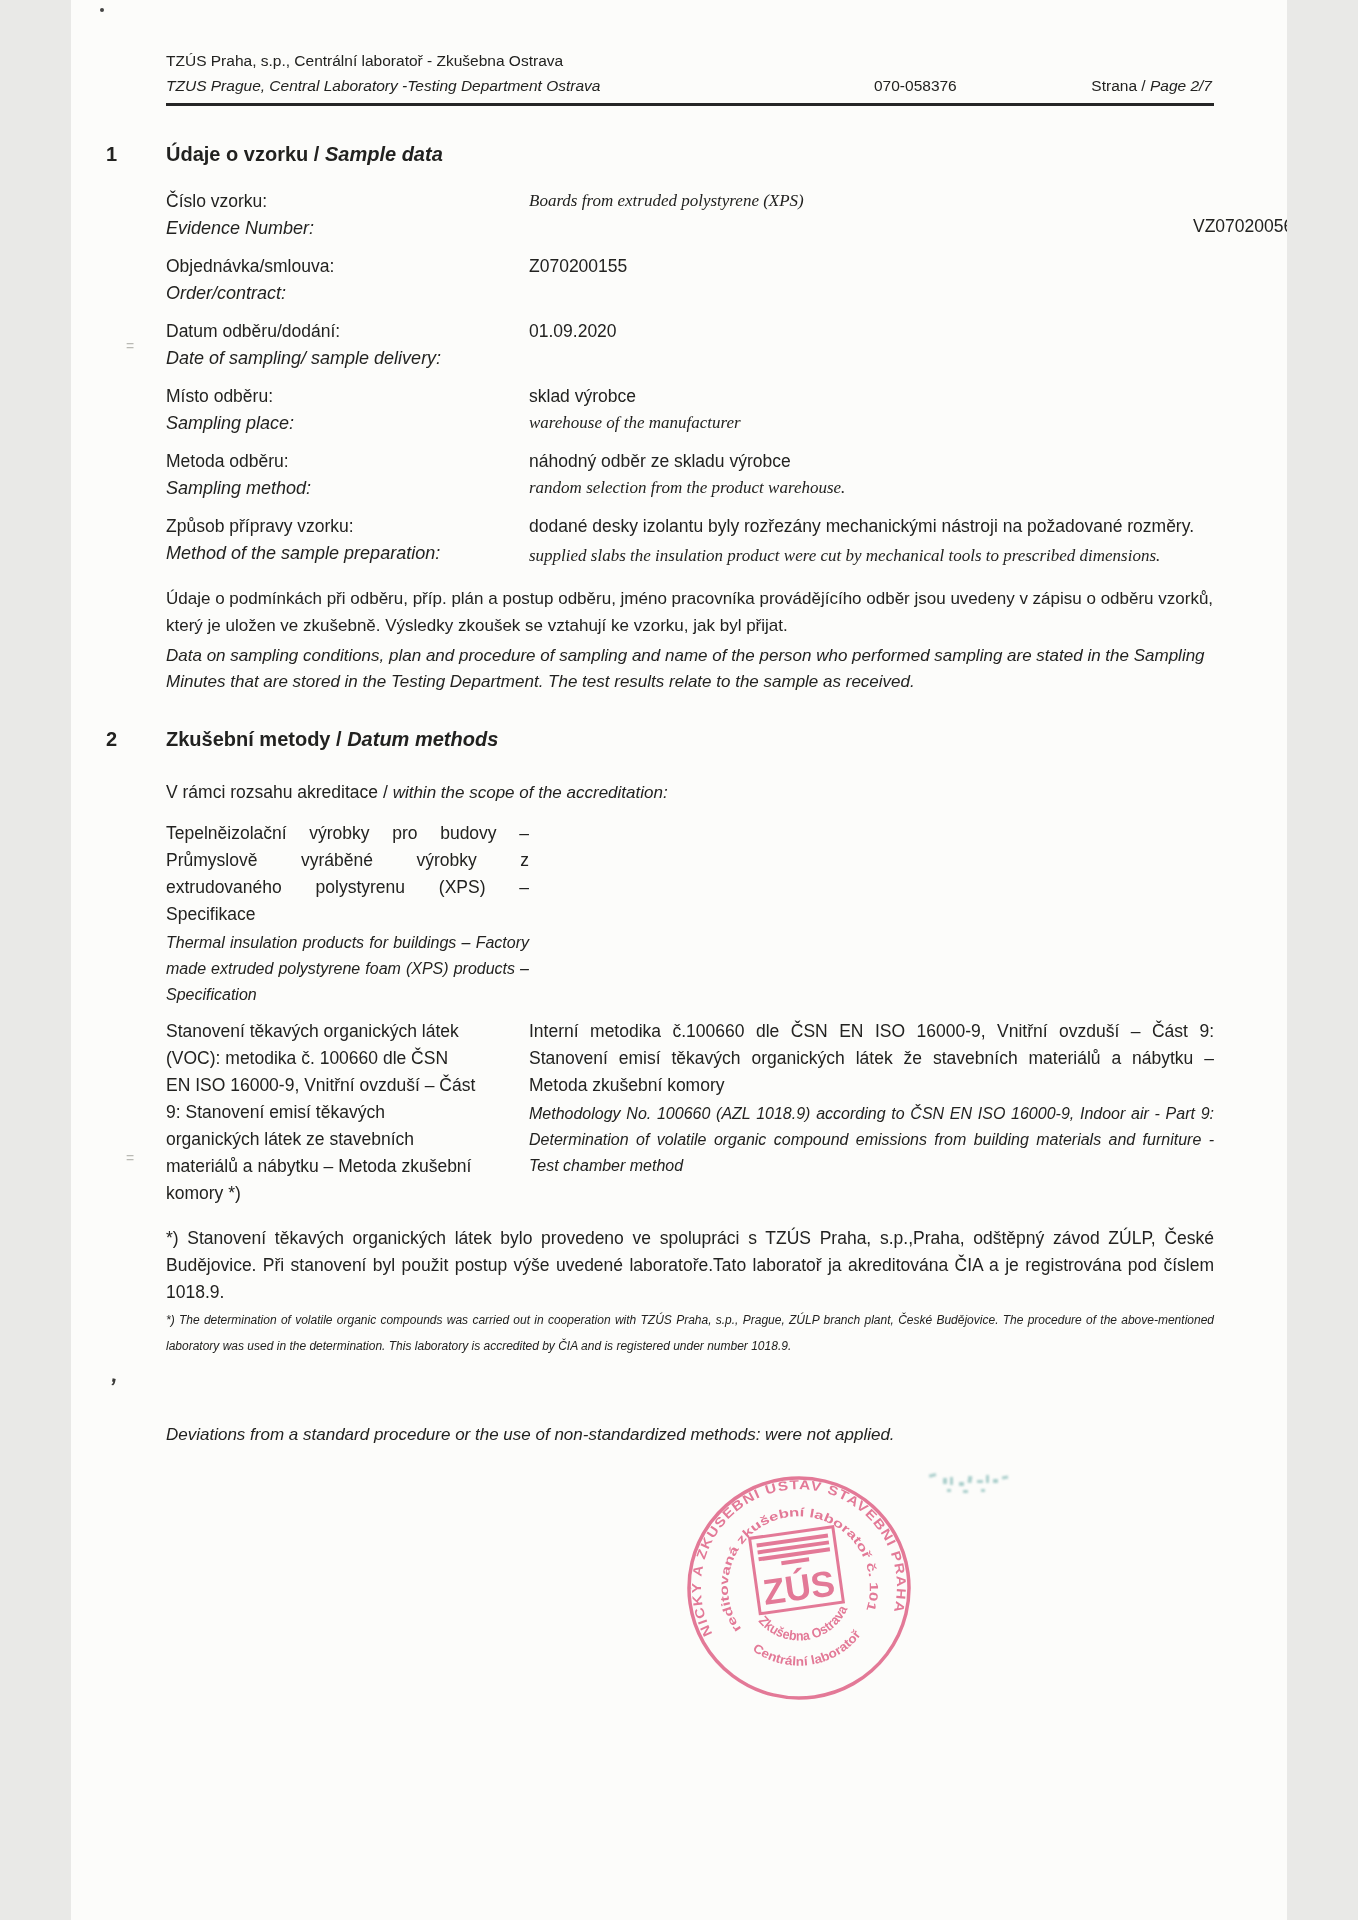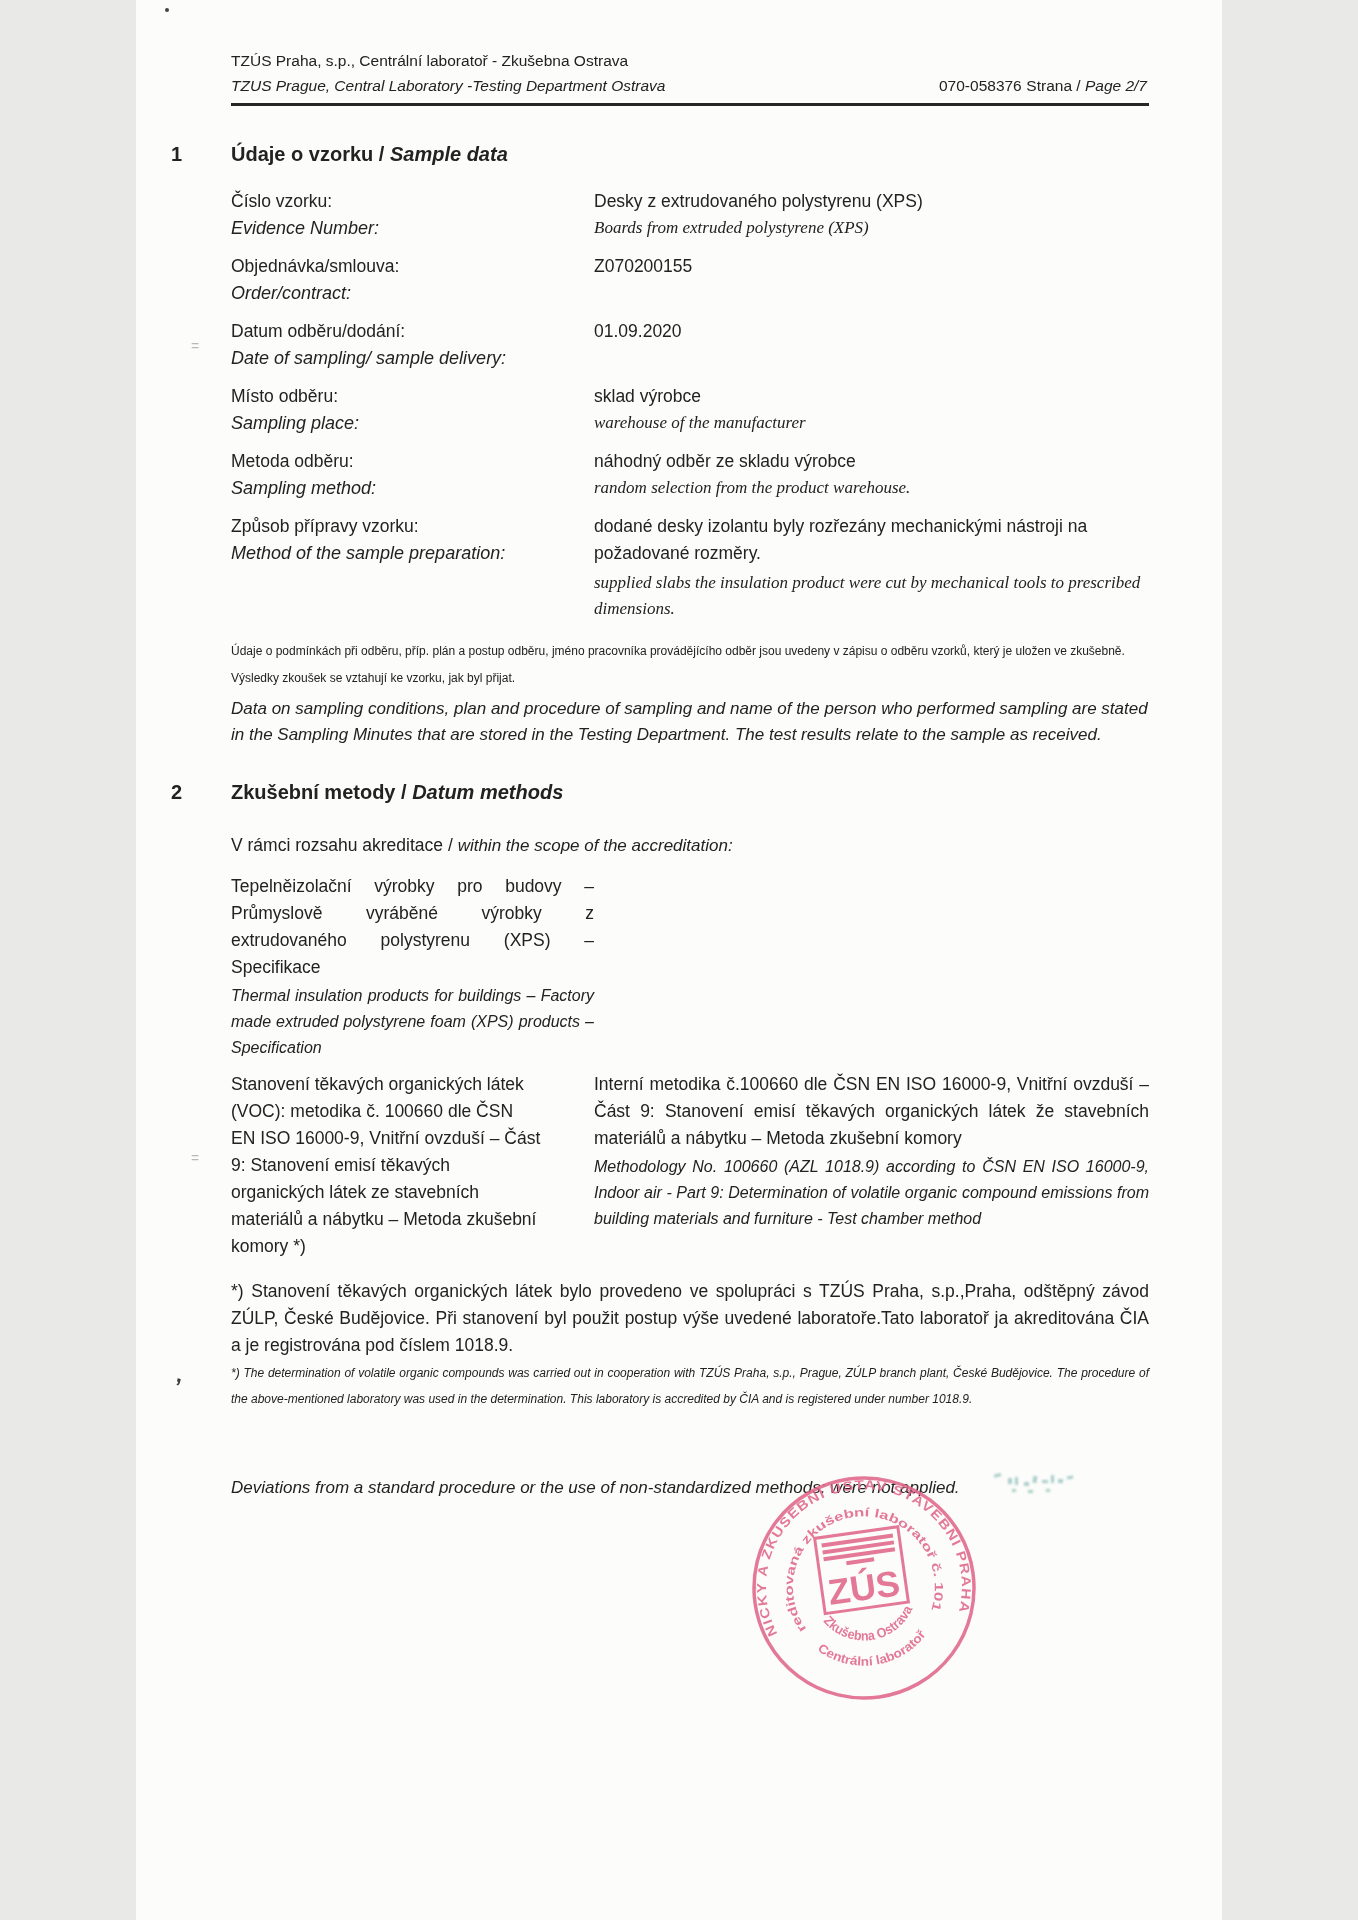--- a/index.html
+++ b/index.html
@@ -1,18 +1,18 @@
 <!DOCTYPE html>
 <html><head>
 <meta charset="utf-8">
 <style>
   html,body{margin:0;padding:0;background:#e9e9e7;}
   .page{
     position:relative;
-    width:1086px;height:1920px;
+    width:1216px;height:1920px;
     margin:0 auto;
     background:#fcfcfa;
     font-family:"Liberation Sans","DejaVu Sans",sans-serif;
     color:#222220;
     overflow:hidden;
     box-sizing:border-box;
     padding:48px 73px 0 95px;
   }
   .it{font-style:italic;}
   .just{text-align:justify;}
@@ -26,21 +26,21 @@
   .sec-num{position:absolute;left:-60px;top:0;}
   
   .rows{margin-top:22px;}
   .srow{display:grid;grid-template-columns:363px 1fr;margin-bottom:12px;}
   .cs{font-size:17.5px;line-height:27px;}
   .en{font-size:18px;line-height:26px;font-style:italic;}
   .en:empty{display:none;}
   .svalue .en{font-size:17px;font-family:Liberation Serif, serif;}
   
   .para{margin:0;}
-  .para.cs-para{margin-top:16px;font-size:12px;line-height:27px;}
+  .para.cs-para{margin-top:16px;font-size:17px;line-height:27px;}
   .para.en-para{margin-top:4px;font-size:17px;line-height:26px;}
   
   .scope{margin-top:28px;font-size:17.5px;line-height:27px;}
   .scope .it{font-size:17px;}
   .mrows{margin-top:14px;}
   .mrow{display:grid;grid-template-columns:363px 1fr;margin-bottom:14px;}
   .mref{font-size:17.5px;line-height:27px;padding-right:40px;}
   .mdesc .cs{line-height:27px;}
   .mdesc .en{font-size:16px;line-height:26px;margin-top:2px;}
   .footnote{margin-top:18px;}
@@ -86,21 +86,20 @@
   <div class="sample-id">VZ070200561</div>
 
   <div class="rows">
 
     <div class="srow">
       <div class="slabel">
         <div class="cs">Číslo vzorku:</div>
         <div class="en">Evidence Number:</div>
       </div>
       <div class="svalue">
-        <div class="cs">Desky z extrudovaného polystyrenu (XPS)</div>
         <div class="en">Boards from extruded polystyrene (XPS)</div>
       </div>
     </div>
 
     <div class="srow">
       <div class="slabel">
         <div class="cs">Objednávka/smlouva:</div>
         <div class="en">Order/contract:</div>
       </div>
       <div class="svalue">

